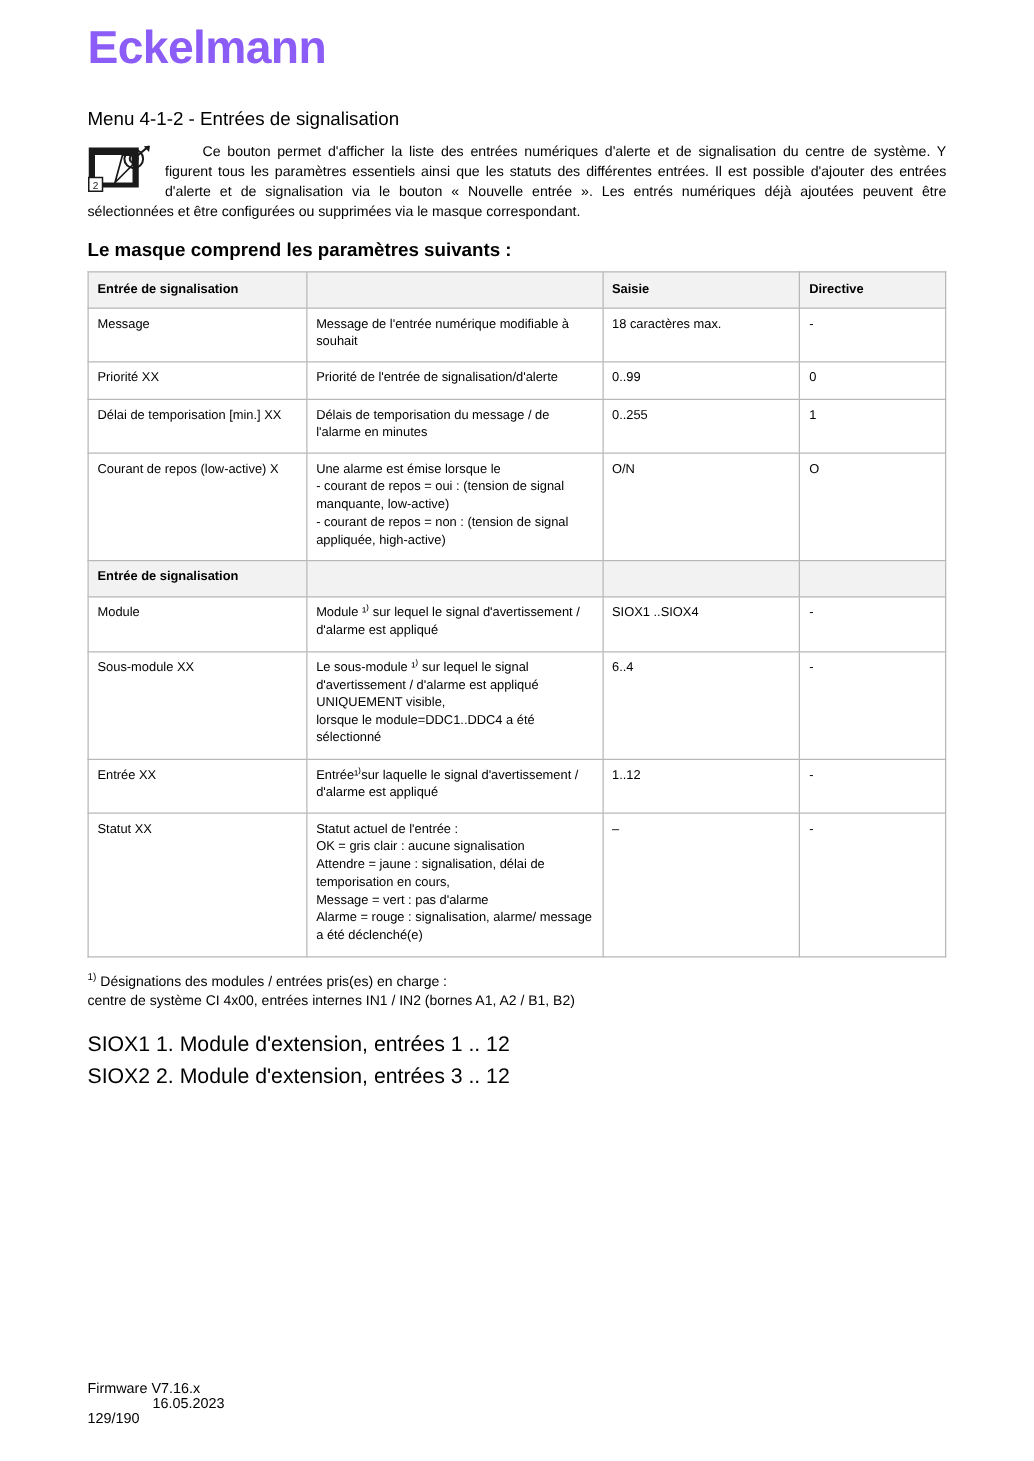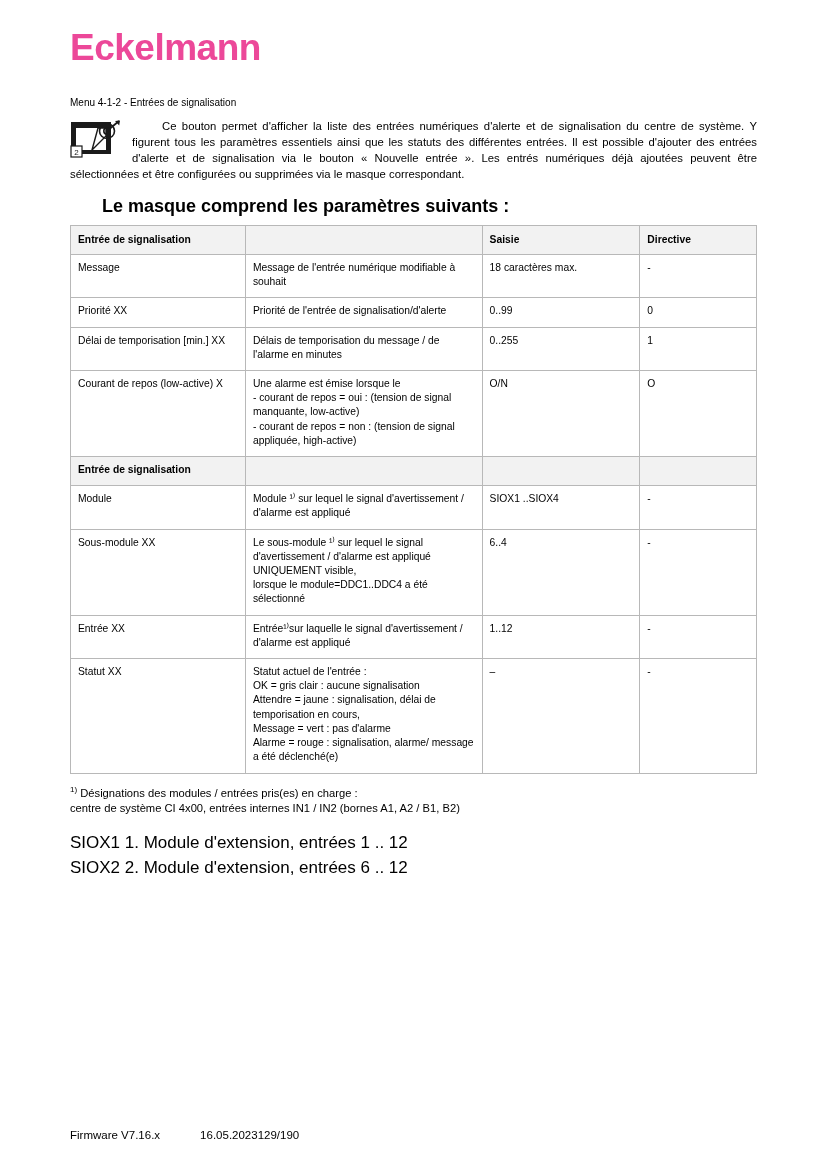--- a/index.html
+++ b/index.html
@@ -19,26 +19,26 @@
     position: relative;
     width: 827px;
     height: 1169px;
     box-sizing: border-box;
     padding: 0 70px;
   }
   .brand {
     font-size: 37px;
     font-weight: bold;
     letter-spacing: -0.5px;
-    padding-top: 28px;
+    padding-top: 18px;
     line-height: 1.1;
-    color: #ec4899;
+    color: #8b5cf6;
   }
   .breadcrumb {
-    font-size: 10px;
+    font-size: 15px;
     margin-top: 28px;
     color: #000;
   }
   .intro-block {
     margin-top: 10px;
     font-size: 11.3px;
     line-height: 1.42;
     text-align: justify;
   }
   .icon-box {
@@ -49,25 +49,24 @@
     position: relative;
   }
   .icon-svg {
     display: block;
   }
   .intro-indent {
     display: inline-block;
     width: 30px;
   }
   .subtitle {
-    font-size: 18px;
+    font-size: 15px;
     font-weight: bold;
     margin-top: 14px;
     margin-bottom: 8px;
-    margin-left: 32px;
   }
   table.params {
     border-collapse: collapse;
     width: 100%;
     font-size: 10.3px;
     table-layout: fixed;
   }
   table.params td, table.params th {
     border: 1px solid #b8b8b8;
     vertical-align: top;
@@ -105,23 +104,24 @@
     font-size: 17px;
     line-height: 1.48;
   }
   .footer {
     position: absolute;
     left: 70px;
     right: 70px;
     bottom: 28px;
     font-size: 11.5px;
     display: flex;
-    justify-content: flex-start;
-  }
-  .footer .mid { margin-left: 40px; }
+    justify-content: flex-end;
+    flex-direction: column;
+  }
+  .footer .mid { margin-left: 52px; }
 </style>
 </head>
 <body>
 
 <div class="page">
 
   <div class="brand">Eckelmann</div>
 
   <div class="breadcrumb">Menu 4-1-2 - Entrées de signalisation</div>
 
@@ -217,21 +217,21 @@
       </tbody>
   </table>
 
   <div class="footnote">
     <div><span class="sup">1)</span> <span>Désignations des modules / entrées pris(es) en charge :</span></div>
     <div>centre de système CI 4x00, entrées internes IN1 / IN2 (bornes A1, A2 / B1, B2)</div>
   </div>
 
   <div class="modlist">
       <div>SIOX1 1. Module d'extension, entrées 1 .. 12</div>
-      <div>SIOX2 2. Module d'extension, entrées 6 .. 12</div>
+      <div>SIOX2 2. Module d'extension, entrées 3 .. 12</div>
     </div>
 
   <div class="footer">
     <span>Firmware V7.16.x</span>
     <span class="mid">16.05.2023</span>
     <span>129/190</span>
   </div>
 
 </div>
 

